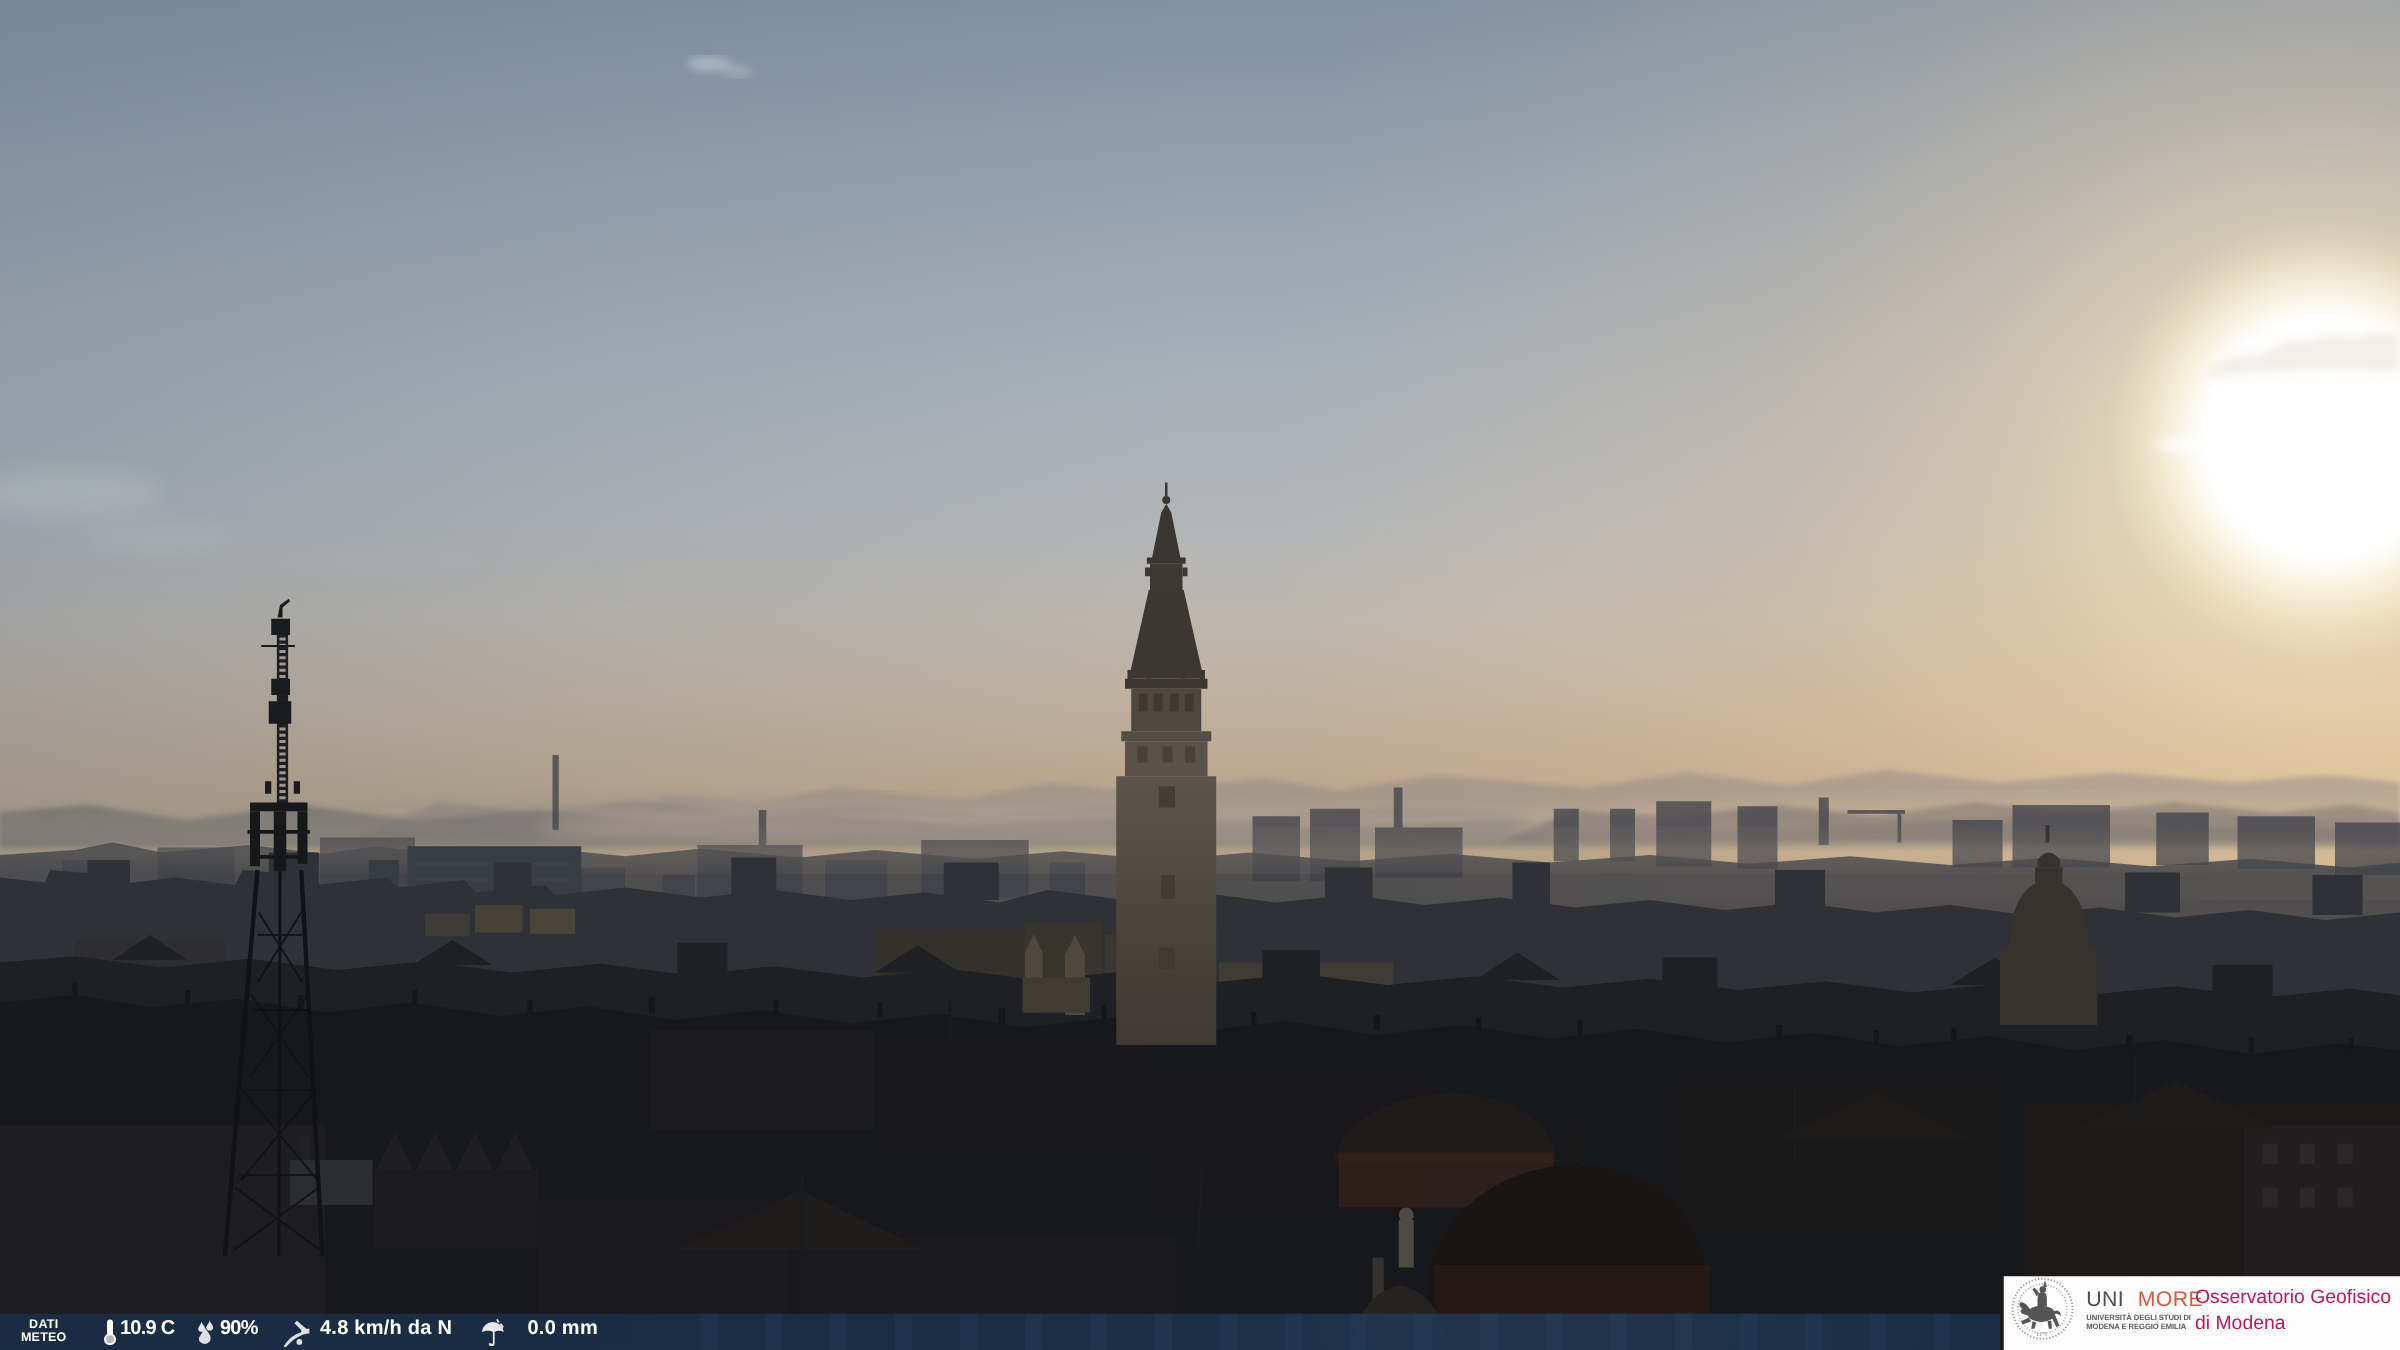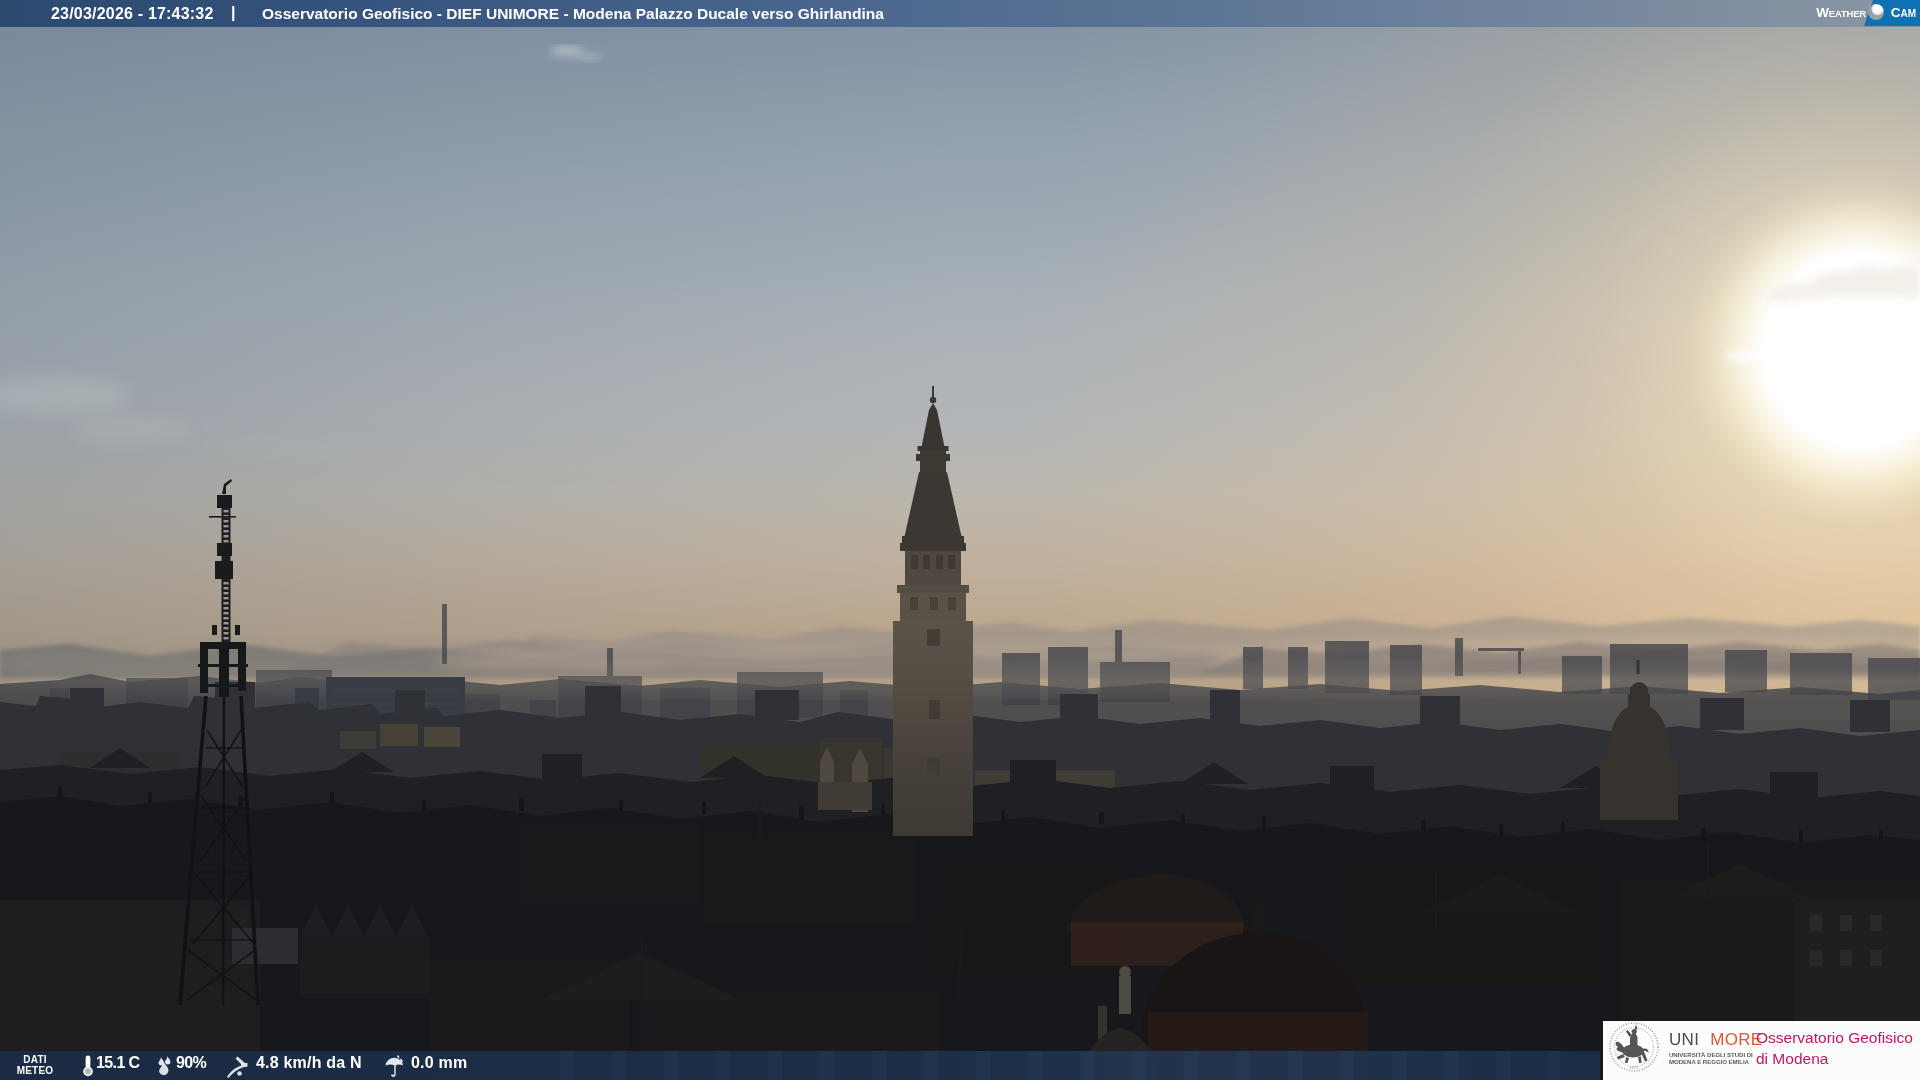--- a/index.html
+++ b/index.html
@@ -382,57 +382,46 @@
 
     <g stroke="#1a1b1d" stroke-width="2">
       <line x1="642" y1="1000" x2="642" y2="940"></line>
       <line x1="958" y1="1000" x2="962" y2="930"></line>
       <line x1="1436" y1="930" x2="1436" y2="870"></line>
       <line x1="760" y1="840" x2="760" y2="800"></line>
       <line x1="1708" y1="905" x2="1708" y2="845"></line>
     </g>
   </svg>
 
-  <div id="topbar">
-    <div class="date">23/03/2026 - 17:43:32</div>
-    <div class="sep">|</div>
-    <div class="title">Osservatorio Geofisico - DIEF UNIMORE - Modena Palazzo Ducale verso Ghirlandina</div>
-    <div id="wcam">
-      <div class="blue"></div>
-      <div class="weather">W<small>EATHER</small></div>
-      <div class="lens"></div>
-      <div class="cam">C<small>AM</small></div>
-    </div>
-  </div>
 
   <div id="botbar">
     <div class="tex"></div>
     <div class="dm">DATI<br>METEO</div>
     <svg style="position:absolute;left:81px;top:3px" width="14" height="23" viewBox="0 0 14 23">
       <rect x="4.6" y="1.5" width="4.8" height="13" rx="2.4" fill="#fff"></rect>
       <circle cx="7" cy="17.4" r="4.8" fill="#fff"></circle>
       <circle cx="7" cy="17.4" r="3.2" fill="#b5b8bc"></circle>
     </svg>
-    <div class="t num" style="left:96px">15.1 C</div>
+    <div class="t num" style="left:96px">10.9 C</div>
     <svg style="position:absolute;left:153px;top:4px" width="21" height="23" viewBox="0 0 21 23">
       <path d="M5.5 7.5 C7 5 8 4 8 2 C8.3 4 11 5.5 11 8.2 A2.8 2.8 0 0 1 5.5 8.2 Z" fill="#e4e7ea"></path>
       <path d="M12 6.5 C13.5 4 14.5 3 14.5 1 C14.8 3 17.5 4.5 17.5 7.2 A2.8 2.8 0 0 1 12 7.2 Z" fill="#e4e7ea"></path>
       <path d="M6 15.5 C8.5 11 10.5 9 10.6 6 C11 9 15.5 11.5 15.5 15.5 A4.7 4.7 0 0 1 6 15.5 Z" fill="#dcdfe3"></path>
     </svg>
     <div class="t num" style="left:176px">90%</div>
     <svg style="position:absolute;left:226px;top:3px" width="23" height="24" viewBox="0 0 23 24">
       <path d="M1 23 C5 17 9 13.5 15 11.8 L15 10 L9.5 4.5 L11.5 2.5 L19 9 L21.5 9 L21.5 12.5 L16.5 13.6 C11.5 15.6 6.5 19 2.5 24 Z" fill="#dcdfe3"></path>
       <circle cx="13.5" cy="19.5" r="2.3" fill="#dcdfe3"></circle>
     </svg>
     <div class="t" style="left:256px">4.8 km/h da N</div>
     <svg style="position:absolute;left:385px;top:3px" width="19" height="24" viewBox="0 0 19 24">
       <path d="M0.5 11.5 A8.8 8.8 0 0 1 18 11.5 C15.3 10.2 12.7 10.2 10.7 11.5 L10.7 20.5 A2.4 2.4 0 0 1 5.9 20.5 L7.8 20.5 A0.9 0.9 0 0 0 9.3 20.5 L9.3 11.5 C7.2 10.2 4.6 10.2 0.5 11.5 Z" fill="#e4e7ea"></path>
       <path d="M12.5 1.5 L14 4 M15.5 5 L17.5 8 M11 6 L12 8.2" stroke="#e4e7ea" stroke-width="1.5"></path>
     </svg>
-    <div class="t" style="left:411px">0.0 mm</div>
+    <div class="t" style="left:422px">0.0 mm</div>
   </div>
 
   <div id="unibox">
     <svg style="position:absolute;left:3px;top:-2px" width="56" height="56" viewBox="0 0 56 56">
       <circle cx="28" cy="28" r="25.5" fill="#fff"></circle>
       <g stroke="#7d7d7d" fill="none">
         <circle cx="28" cy="28" r="24" stroke-width="1.6" stroke-dasharray="1 1.6" opacity="0.75"></circle>
         <circle cx="28" cy="28" r="19.6" stroke-width="1.2" stroke-dasharray="0.9 1.5" opacity="0.65"></circle>
       </g>
       <g fill="#555555">

